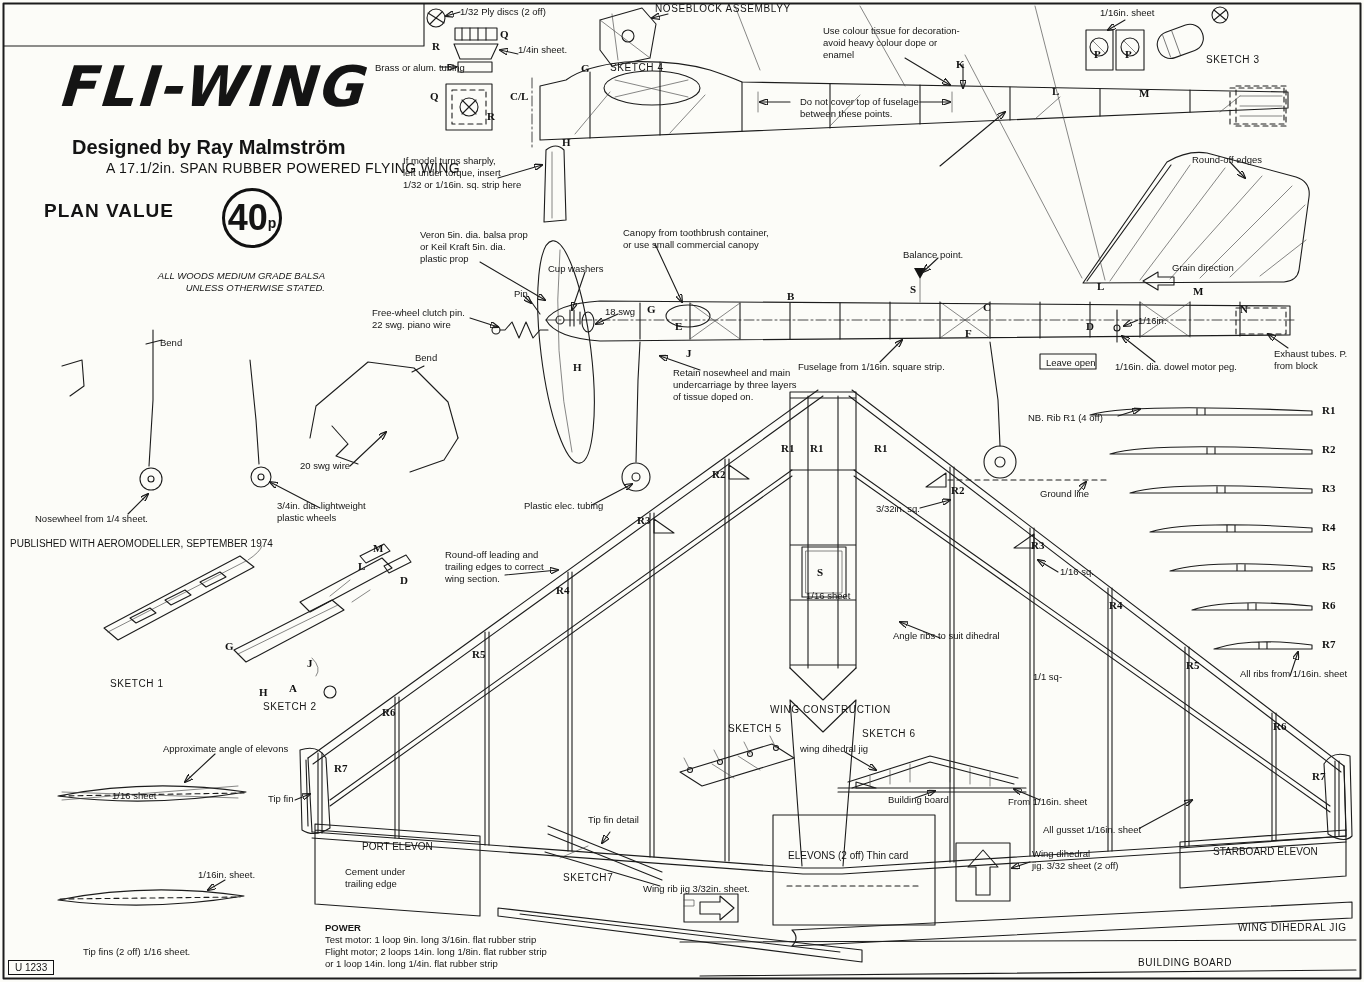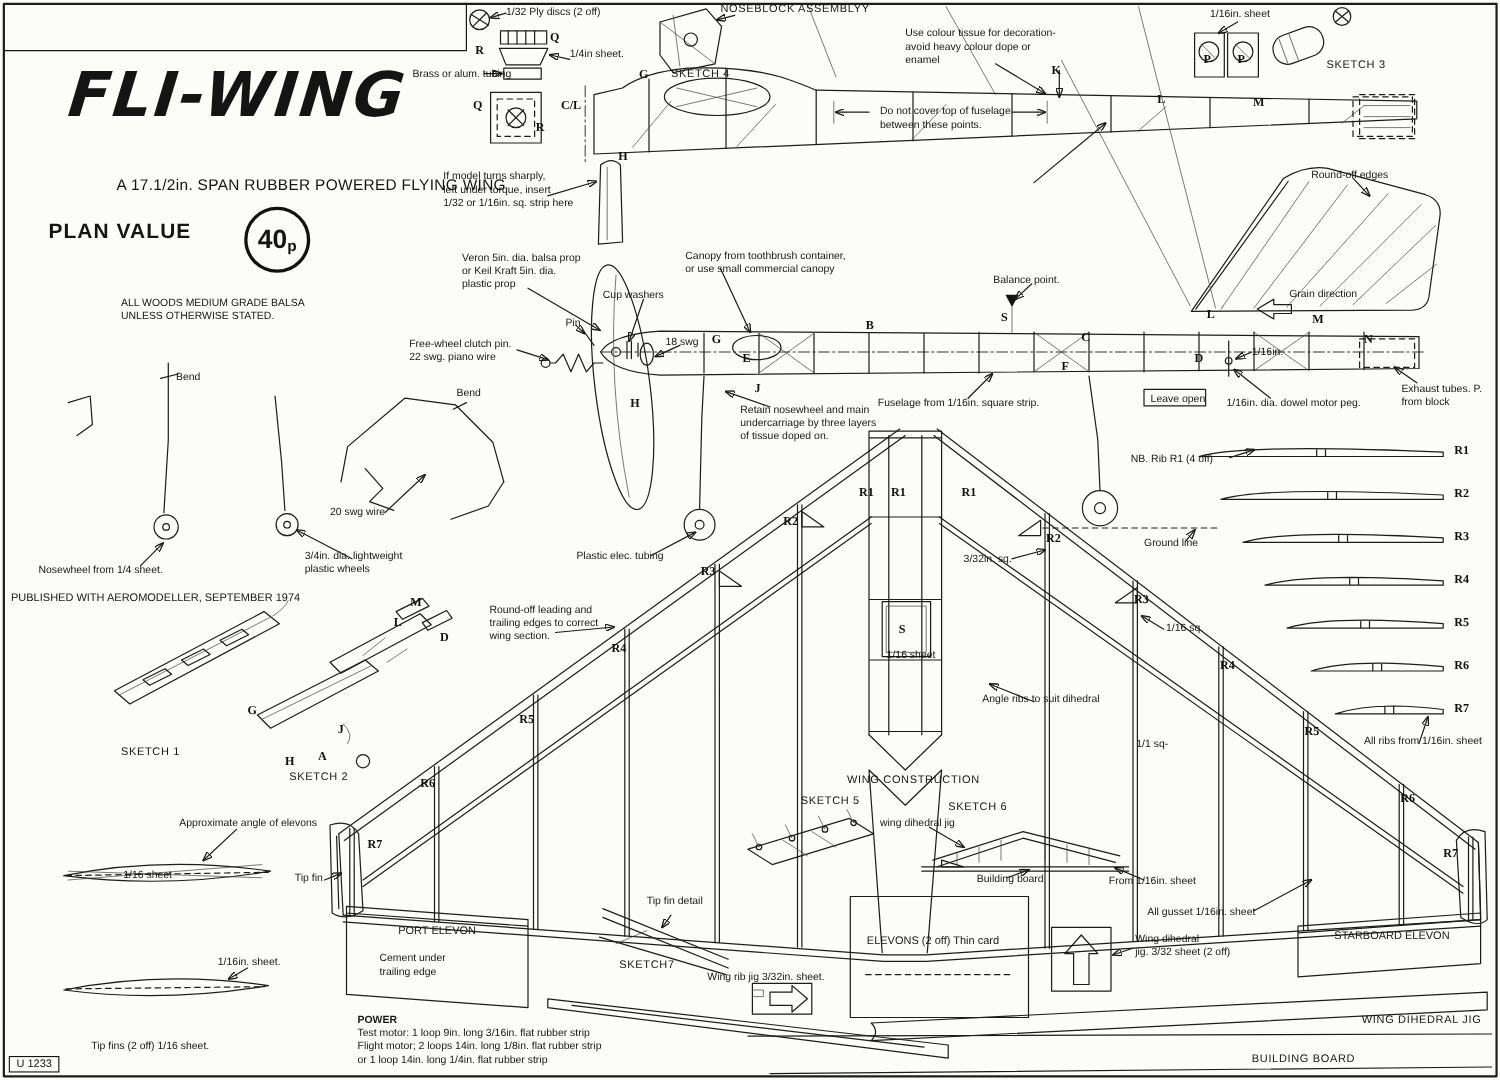--- a/index.html
+++ b/index.html
@@ -6,34 +6,34 @@
   #plan{position:relative;width:1364px;height:982px;background:#fcfcf8;overflow:hidden;
         font-family:"Liberation Sans",sans-serif;color:#141414;}
   #art{position:absolute;left:0;top:0;}
   #art *{fill:none;stroke:#1c1c1c;stroke-width:1.1;stroke-linecap:round;stroke-linejoin:round;}
   #art .w2{stroke-width:2;}
   #art .t{stroke-width:.65;stroke:#454545;}
   #art .d{stroke-dasharray:5 4;}
   #art .cl{stroke-dasharray:10 3 2 3;stroke-width:.8;}
   #art .f{fill:#141414;stroke:none;}
   .ann{position:absolute;font-size:9.5px;line-height:1.25;white-space:pre-line;color:#151515;}
-  .c{text-align:left;}
+  .c{text-align:right;font-style:italic;}
   .b{font-weight:bold;}
   .t10{font-size:10px;}
   .cap{font-size:10px;letter-spacing:.6px;}
   .pl{position:absolute;font-family:"Liberation Serif",serif;font-weight:600;font-size:11px;color:#101010;white-space:nowrap;}
   .title{position:absolute;left:66px;top:54px;font-family:"DejaVu Sans",sans-serif;
          font-weight:bold;font-style:italic;font-size:56px;letter-spacing:2px;
          transform:skewX(-6deg);transform-origin:left top;}
   .designer{position:absolute;left:72px;top:136px;font-weight:bold;font-size:20px;}
   .subtitle{position:absolute;left:106px;top:160px;font-size:14px;letter-spacing:.3px;}
   .pvlabel{position:absolute;left:44px;top:200px;font-weight:bold;font-size:19px;letter-spacing:1px;}
   .price{position:absolute;left:222px;top:188px;width:54px;height:54px;border:3.5px solid #111;
          border-radius:50%;display:flex;align-items:center;justify-content:center;background:#fcfcf8;}
-  .price .num{font-weight:bold;font-size:24px;}
+  .price .num{font-weight:bold;font-size:36px;}
   .price .unit{font-weight:bold;font-size:14px;margin-top:10px;}
   .codebox{position:absolute;left:8px;top:960px;border:1.2px solid #111;padding:1px 6px;font-size:10px;background:#fcfcf8;}
 </style>
 </head>
 <body>
 
 <div id="plan">
 
 <svg id="art" width="1364" height="982" viewBox="0 0 1364 982">
   <defs>
@@ -310,20 +310,21 @@
     <line x1="1290" y1="676" x2="1298" y2="652" marker-end="url(#ah)"></line>
     <line x1="610" y1="832" x2="602" y2="843" marker-end="url(#ah)"></line>
     <line x1="940" y1="166" x2="1005" y2="112" marker-end="url(#ah)"></line>
     <line x1="920" y1="508" x2="950" y2="500" marker-end="url(#ah)"></line>
     <line x1="1058" y1="572" x2="1038" y2="560" marker-end="url(#ah)"></line>
     <line x1="940" y1="638" x2="900" y2="622" marker-end="url(#ah)"></line>
   </g>
 </svg>
 
 <div class="title">FLI-WING</div>
+<div class="designer">Designed by Ray Malmström</div>
 <div class="subtitle">A 17.1/2in. SPAN RUBBER POWERED FLYING WING</div>
 <div class="pvlabel">PLAN VALUE</div>
 <div class="price">
   <span class="num">40</span>
   <span class="unit">p</span>
 </div>
 <div class="ann c" style="left:110px;top:270px;width:215px">ALL WOODS MEDIUM GRADE BALSA
 UNLESS OTHERWISE STATED.</div>
 <div class="ann t10" style="left:10px;top:538px">PUBLISHED WITH AEROMODELLER,  SEPTEMBER 1974</div>
 <div class="ann b" style="left:325px;top:922px">POWER</div>

